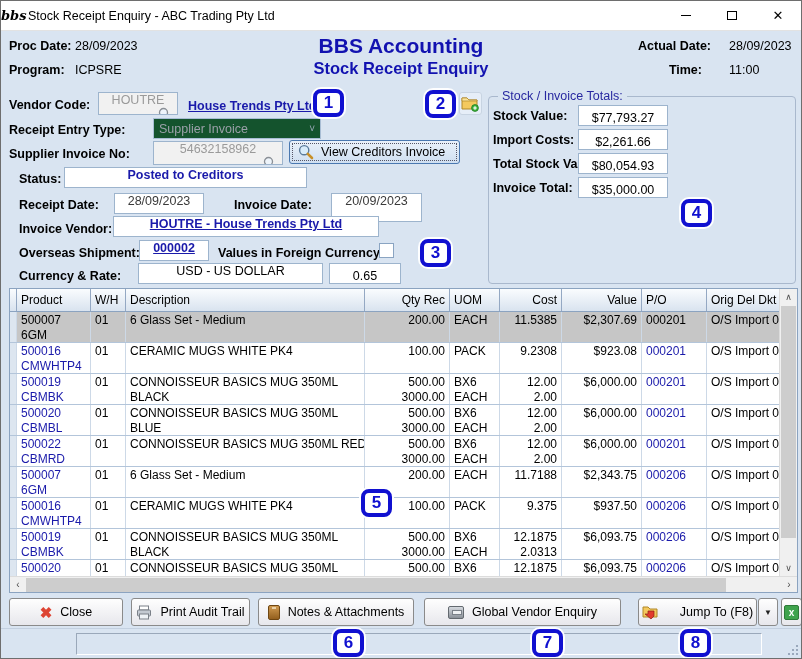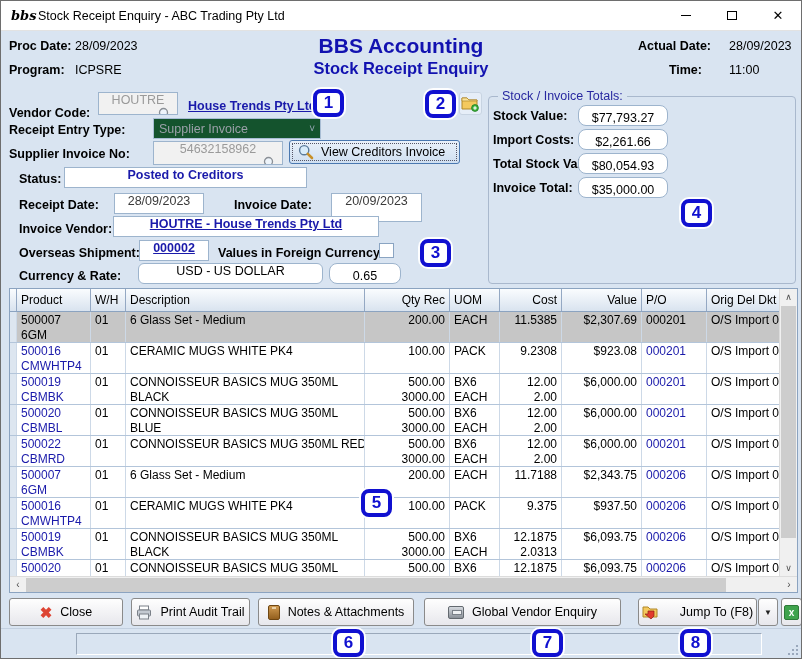--- a/index.html
+++ b/index.html
@@ -1,38 +1,38 @@
 <!DOCTYPE html>
 <html><head>
 <meta charset="utf-8">
 <style>
   * { margin:0; padding:0; box-sizing:border-box; }
   body { margin:0; background:#9aa4b0; font-family:"Liberation Sans", sans-serif; }
   .win { position:relative; width:802px; height:659px; background:#d9e4f1; border:1px solid #6e6e6e; overflow:hidden; }
 
   
   .titlebar { position:absolute; top:0; left:0; right:0; height:30px; background:#fff; border-bottom:1px solid #e2e2e2; display:flex; align-items:center; }
-  .app-icon { margin-left:10px; width:20px; height:18px; font-family:"DejaVu Serif", serif; font-style:italic; font-weight:bold; font-size:13px; line-height:18px; color:#000; }
+  .app-icon { margin-left:0; width:20px; height:18px; font-family:"DejaVu Serif", serif; font-style:italic; font-weight:bold; font-size:13px; line-height:18px; color:#000; }
   .title-text { margin-left:7px; font-size:12.5px; color:#000; }
   .win-controls { margin-left:auto; display:flex; height:100%; }
   .win-btn { width:46px; height:29px; display:flex; align-items:center; justify-content:center; color:#000; }
   .glyph-min { width:10px; height:1px; background:#000; }
   .glyph-max { width:10px; height:9px; border:1px solid #000; }
   .glyph-close { font-size:13px; }
 
   
   .lbl { position:absolute; font-weight:bold; font-size:12.5px; color:#000; white-space:nowrap; }
   .val { position:absolute; font-size:12.5px; color:#000; white-space:nowrap; }
   .app-title { position:absolute; top:33px; left:0; width:100%; text-align:center; color:#1212b0; font-size:21px; font-weight:bold; }
   .screen-title { position:absolute; top:58px; left:0; width:100%; text-align:center; color:#1212b0; font-size:16.5px; font-weight:bold; }
 
   
   .fld { position:absolute; background:#fff; border:1px solid #9db4cd; font-size:12.5px; display:flex; align-items:center; padding:0 5px; white-space:nowrap; overflow:hidden;flex-direction:column; }
   .fld.dis { background:#f1f1f1; color:#9a9a9a; }
-  .fld.ralign { justify-content:flex-end;border-radius:8px; }
+  .fld.ralign { justify-content:flex-end; }
   .lnk { color:#1a1aaa; font-weight:bold; text-decoration:underline; font-size:12.5px; white-space:nowrap; cursor:pointer; }
   .navyval { color:#1a1aaa; font-weight:bold; }
   .combo { position:absolute; background:#14532d; border:1px solid #a8bdd4; color:#9aa0a8; font-size:12.5px; display:flex; align-items:center; padding:0 5px; }
   .combo .chev { margin-left:auto; color:#9aa8b8; font-size:10px; }
   .mag { margin-left:auto; flex:0 0 auto; }
   .btn-vci { position:absolute; left:288px; top:139px; width:171px; height:24px; background:linear-gradient(#e9f1fa,#cfdff1); border:1px solid #4a78b0; border-radius:3px; outline:1px dotted #556; outline-offset:-4px; display:flex; align-items:center; gap:7px; padding:0 8px; font-size:12.5px; color:#000; cursor:pointer; }
   .checkbox { position:absolute; width:15px; height:15px; background:#fff; border:1px solid #8aa4c2; }
   .iconbtn { position:absolute; display:flex; align-items:center; justify-content:center; cursor:pointer; }
 
   
@@ -113,21 +113,21 @@
   <div class="val" style="left:74px;top:38px;">28/09/2023</div>
   <div class="lbl" style="left:8px;top:62px;">Program:</div>
   <div class="val" style="left:74px;top:62px;">ICPSRE</div>
   <div class="app-title">BBS Accounting</div>
   <div class="screen-title">Stock Receipt Enquiry</div>
   <div class="lbl" style="right:90px;top:38px;text-align:right;">Actual Date:</div>
   <div class="val" style="left:728px;top:38px;">28/09/2023</div>
   <div class="lbl" style="right:99px;top:62px;text-align:right;">Time:</div>
   <div class="val" style="left:728px;top:62px;">11:00</div>
 
-  <div class="lbl" style="left:8px;top:105px;">Vendor Code:</div>
+  <div class="lbl" style="left:8px;top:97px;">Vendor Code:</div>
   <div class="fld dis" style="left:97px;top:91px;width:80px;height:23px;">
     <span>HOUTRE</span>
     <svg class="mag" width="14" height="14" viewBox="0 0 14 14">
         <circle cx="5.5" cy="5.5" r="4" fill="#eef4fa" stroke="#8a8f96" stroke-width="1.3"></circle>
         <line x1="8.7" y1="8.7" x2="12.2" y2="12.2" stroke="#8a8f96" stroke-width="2" stroke-linecap="round"></line>
       </svg>
   </div>
   <span class="lnk" style="position:absolute;left:187px;top:98px;">House Trends Pty Ltd</span>
 
   <div class="lbl" style="left:8px;top:122px;">Receipt Entry Type:</div>
@@ -172,21 +172,21 @@
   </div>
 
   <div class="lbl" style="left:18px;top:245px;">Overseas Shipment:</div>
   <div class="fld" style="left:138px;top:239px;width:70px;height:21px;">
     <span class="lnk">000002</span>
   </div>
   <div class="lbl" style="left:217px;top:245px;">Values in Foreign Currency:</div>
   <div class="checkbox" style="left:378px;top:242px;"></div>
 
   <div class="lbl" style="left:18px;top:268px;">Currency &amp; Rate:</div>
-  <div class="fld" style="left:137px;top:262px;width:185px;height:21px;border-radius:6px;">
+  <div class="fld" style="left:137px;top:262px;width:185px;height:21px;">
     <span>USD - US DOLLAR</span>
   </div>
   <div class="fld ralign" style="left:328px;top:262px;width:72px;height:21px;">
     <span>0.65</span>
   </div>
 
   <div class="iconbtn" style="left:458px;top:91px;width:23px;height:23px;border:1px solid #c8d4e2;border-radius:3px;background:#e6eef8;">
     <svg width="19" height="17" viewBox="0 0 19 17">
       <path d="M1 4 L1 14 L16 14 L16 5 L8 5 L6 3 L1 3 Z" fill="#f4c95e" stroke="#b08828" stroke-width="1"></path>
       <path d="M1 6 L16 6 L16 5 L8 5 L6 3 L1 3 Z" fill="#fbe49a" stroke="#b08828" stroke-width="0.7"></path>

